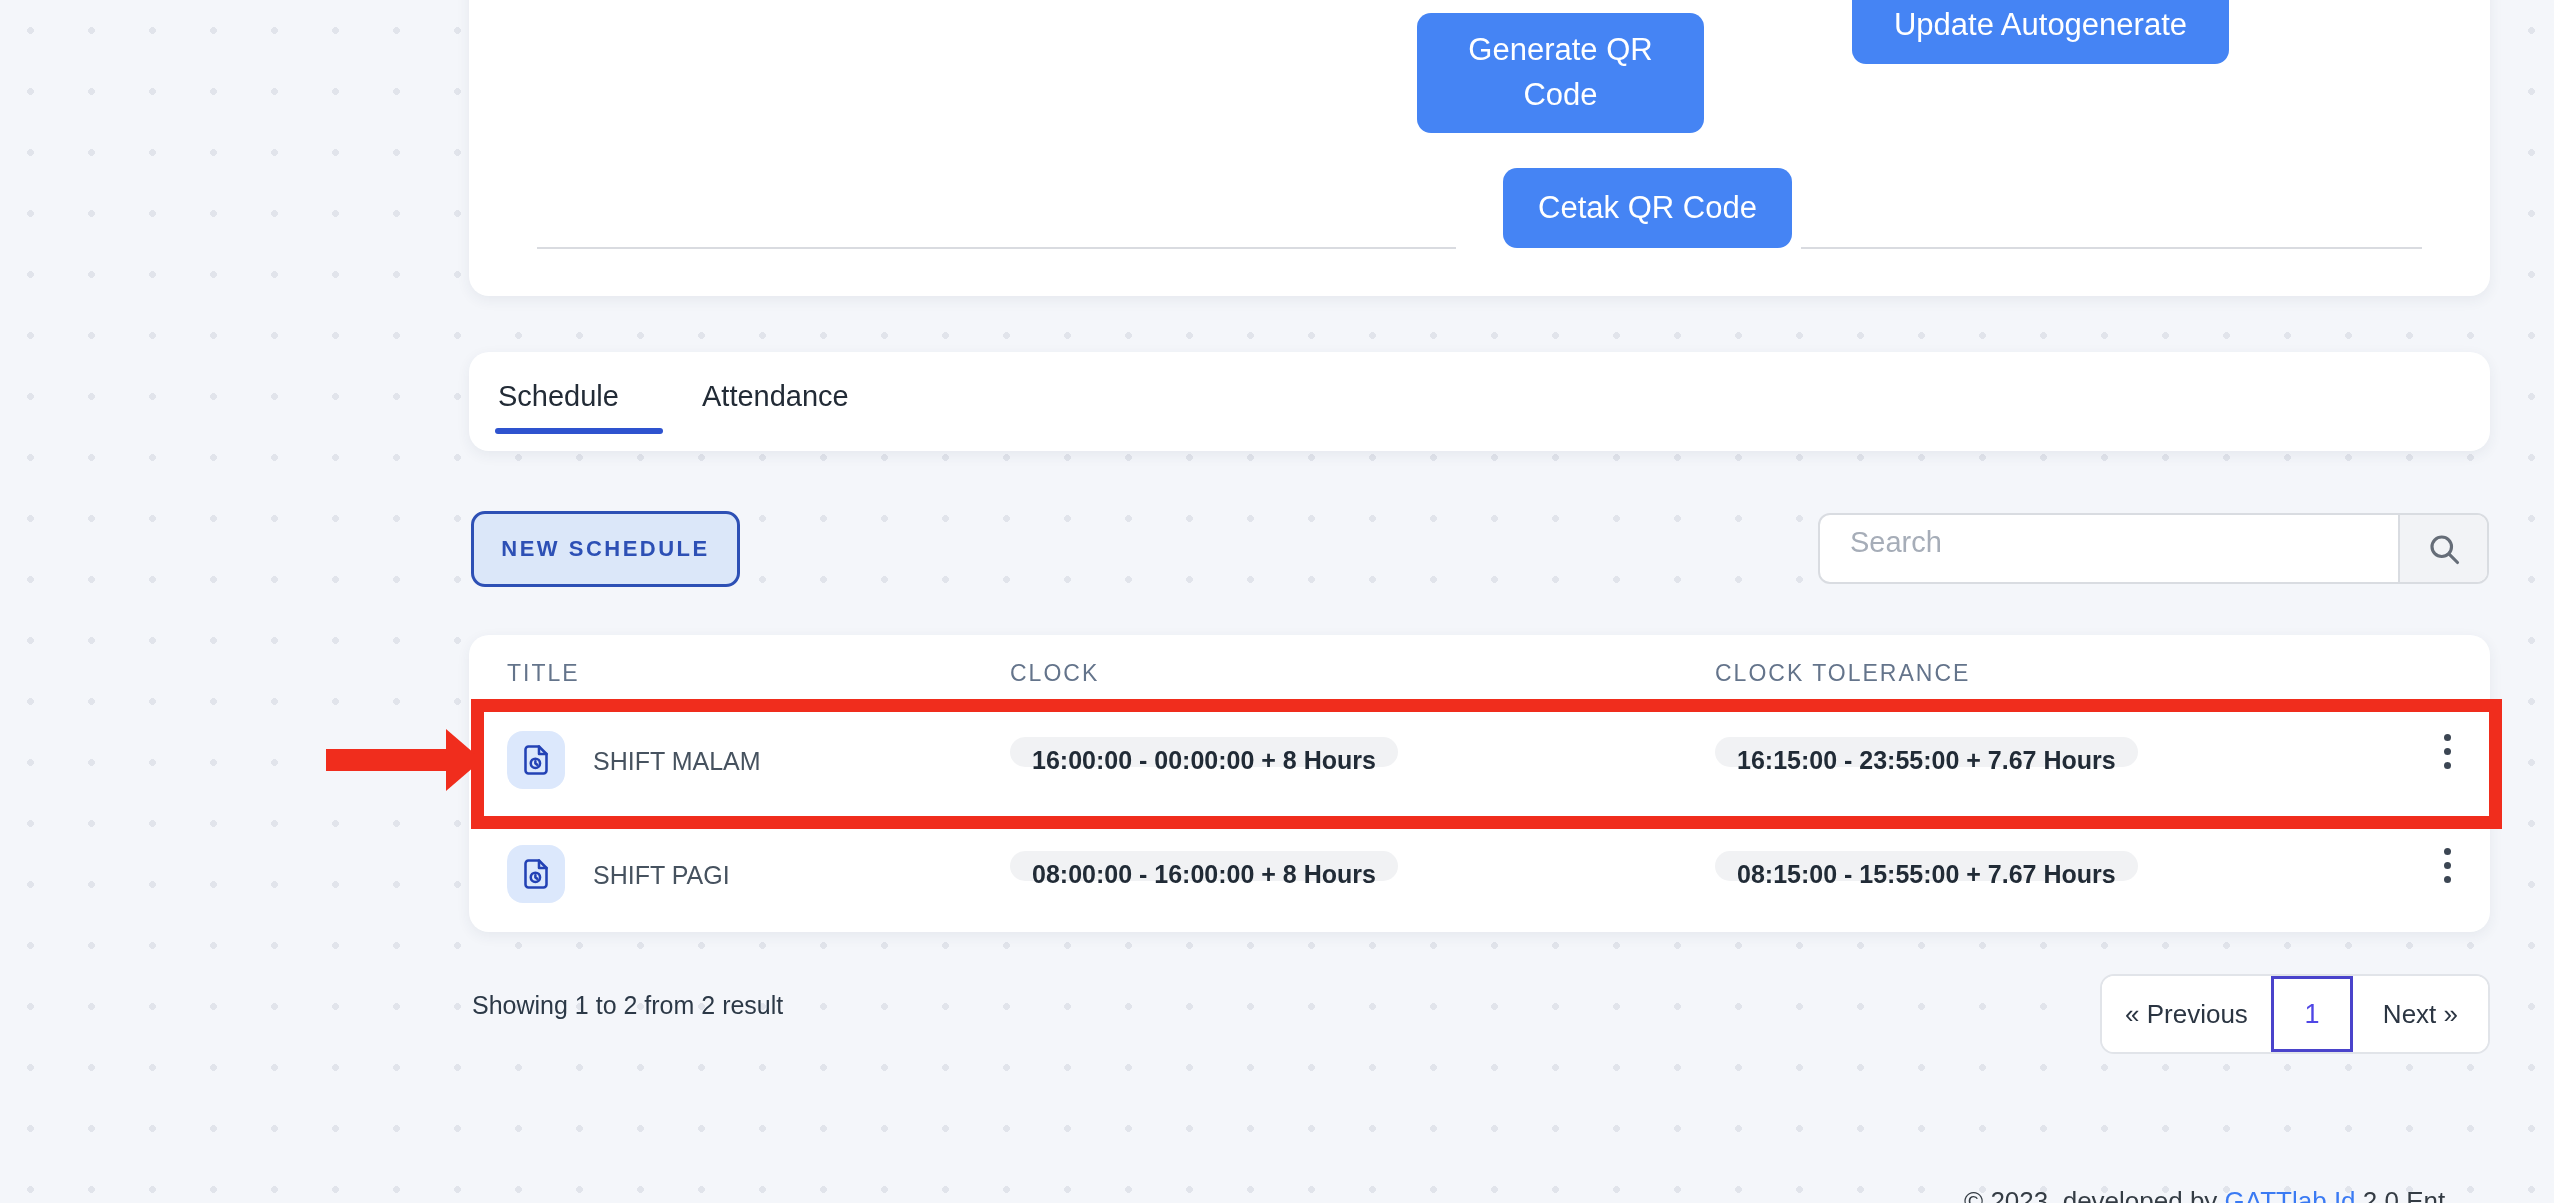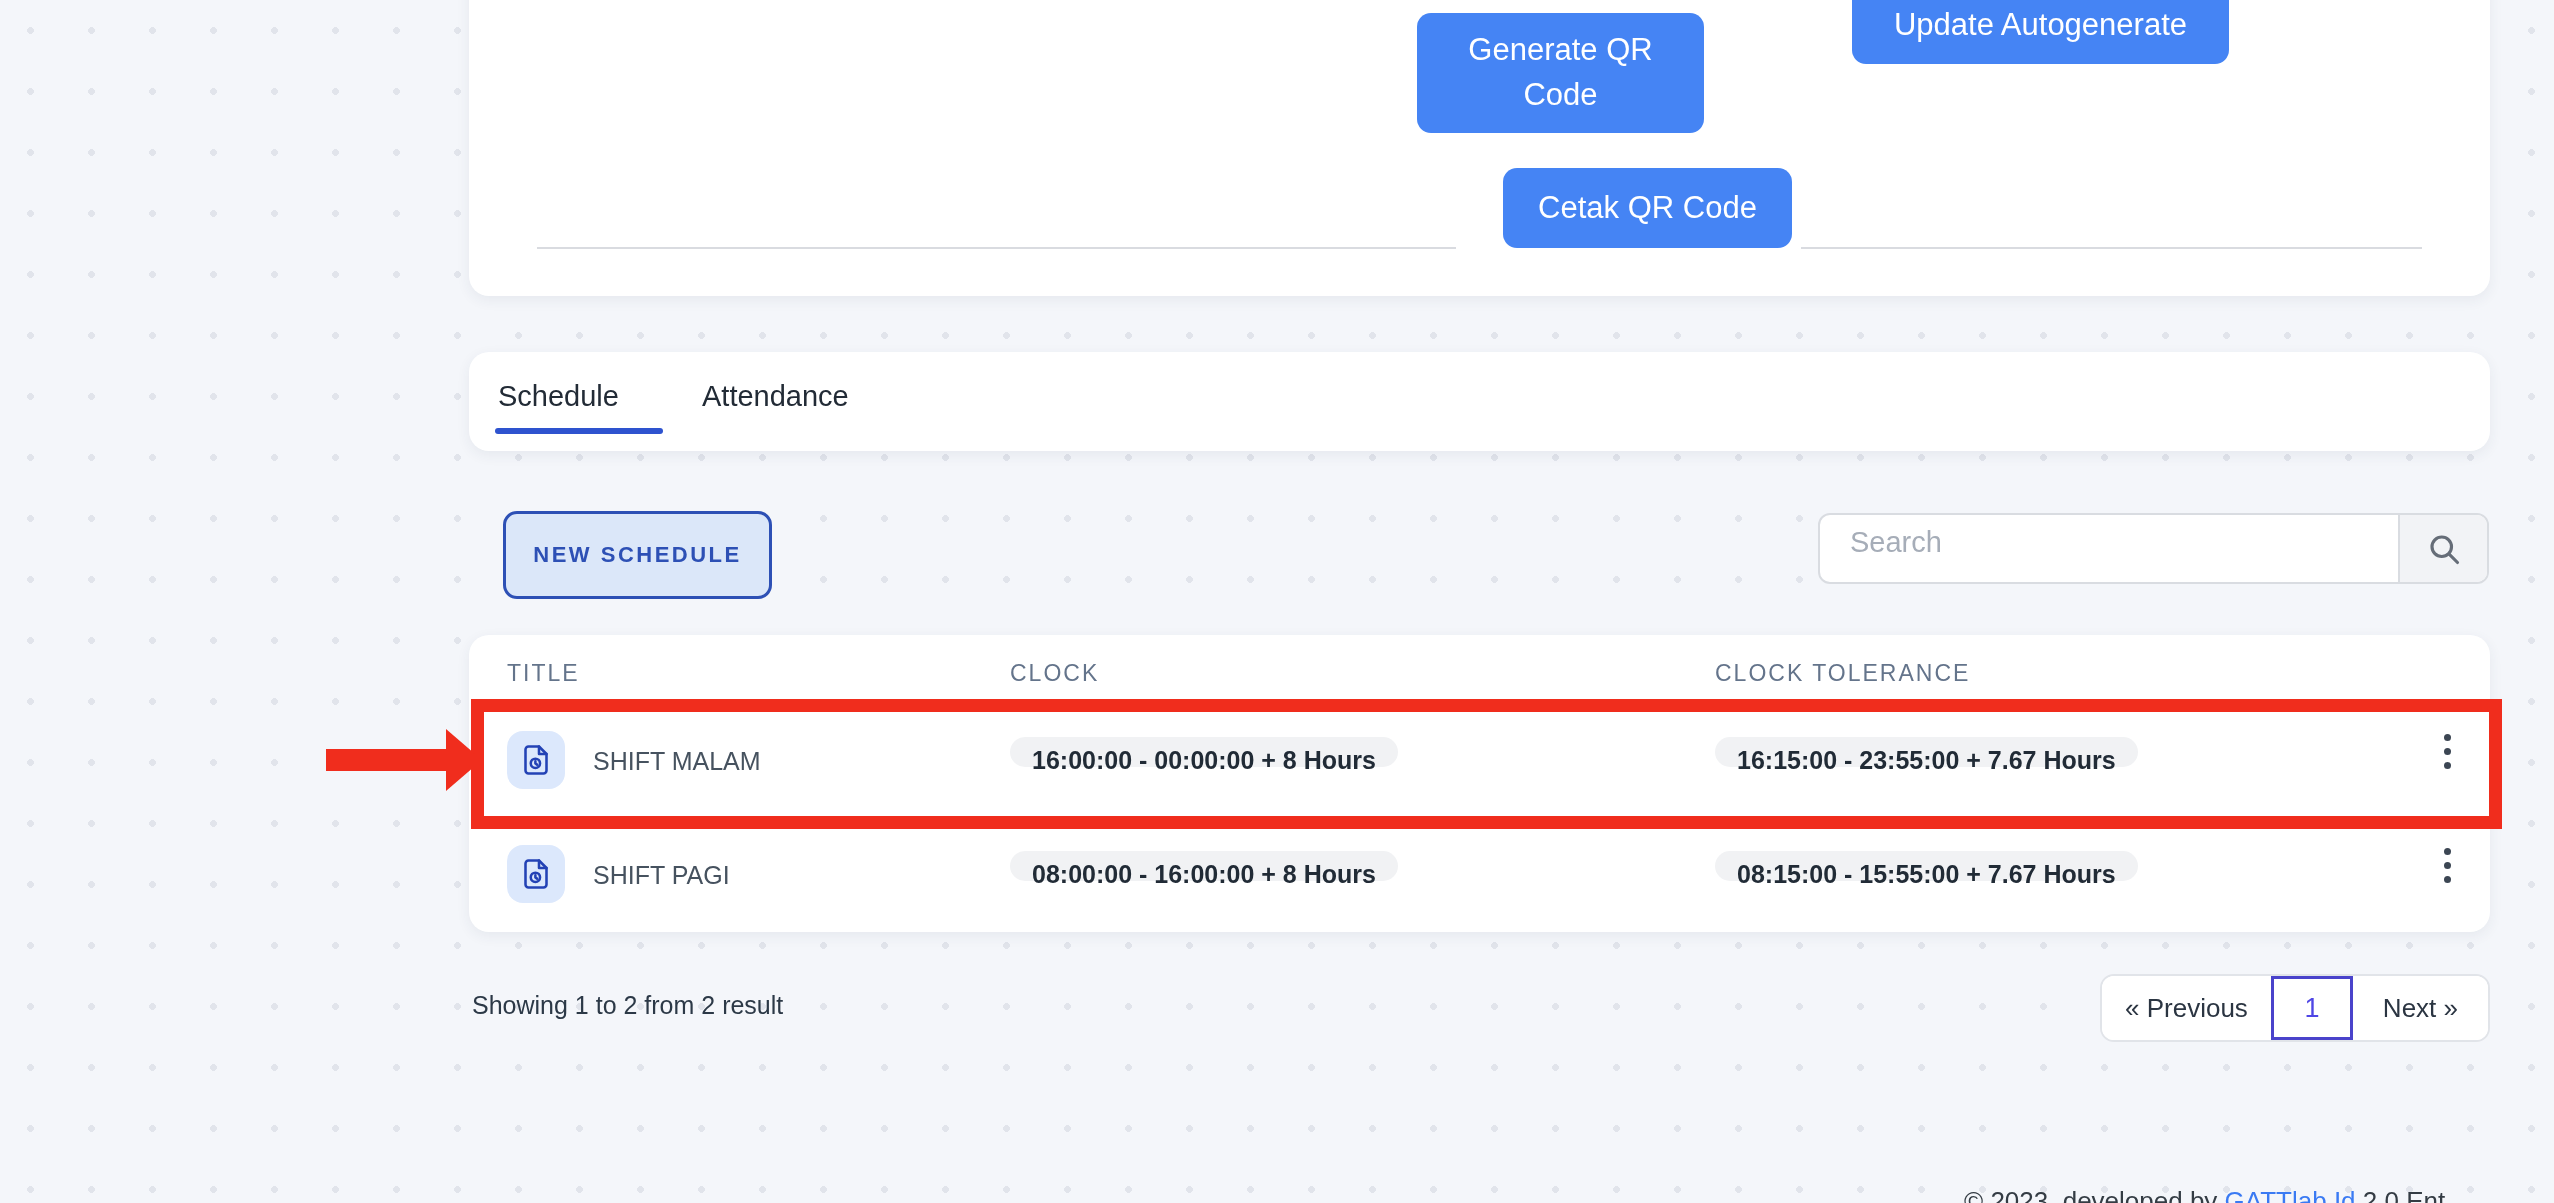--- a/index.html
+++ b/index.html
@@ -81,21 +81,21 @@
 
 <div class="abs divider" style="left:537px;top:247px;width:919px;"></div>
 <div class="abs divider" style="left:1801px;top:247px;width:621px;"></div>
 
 <div class="abs card" style="left:469px;top:352px;width:2021px;height:99px;"></div>
 
 <span class="abs tab-label" style="left:498px;top:380px;">Schedule</span>
 <span class="abs tab-label" style="left:702px;top:380px;">Attendance</span>
 <div class="abs tab-indicator" style="left:495px;top:428px;width:168px;"></div>
 
-<button class="abs btn-outline" style="left:471px;top:511px;width:269px;height:88px;margin-left:32px;">NEW SCHEDULE</button>
+<button class="abs btn-outline" style="left:471px;top:511px;width:269px;height:76px;">NEW SCHEDULE</button>
 
 <div class="abs search-group" style="left:1818px;top:513px;width:671px;height:71px;">
   <input class="search-input" type="text" placeholder="Search" style="">
   <button class="search-btn">
     <span style="display:flex;">
       <svg width="36" height="36" viewBox="0 0 24 24" fill="none" stroke="#666d78" stroke-width="2.1" stroke-linecap="round">
         <circle cx="10.5" cy="10.5" r="6.5"></circle>
         <line x1="15.6" y1="15.6" x2="21" y2="21"></line>
       </svg>
     </span>
@@ -137,21 +137,21 @@
 <span class="abs pill" style="left:1010px;top:851px;">08:00:00 - 16:00:00 + 8 Hours</span>
 <span class="abs pill" style="left:1715px;top:851px;">08:15:00 - 15:55:00 + 7.67 Hours</span>
 <div class="abs kebab" style="left:2438px;top:842px;">
   <span></span>
     <span></span>
     <span></span>
 </div>
 
 <span class="abs showing" style="left:472px;top:991px;">Showing 1 to 2 from 2 result</span>
 
-<div class="abs pagination" style="left:2100px;top:974px;width:390px;height:68px;">
+<div class="abs pagination" style="left:2100px;top:974px;width:390px;height:80px;">
   <div class="page-cell page-prev">« Previous</div>
   <div class="page-current">1</div>
   <div class="page-cell page-next">Next »</div>
 </div>
 
 <div class="abs copyright" style="left:1964px;top:1186px;">
   <span>© 2023, developed by </span><a href="#">GATTlab Id</a><span> 2.0 Ent</span>
 </div>
 
 <div class="abs anno" style="left:471px;top:699px;width:2031px;height:130px;border:13px solid #f02d1d;"></div>

